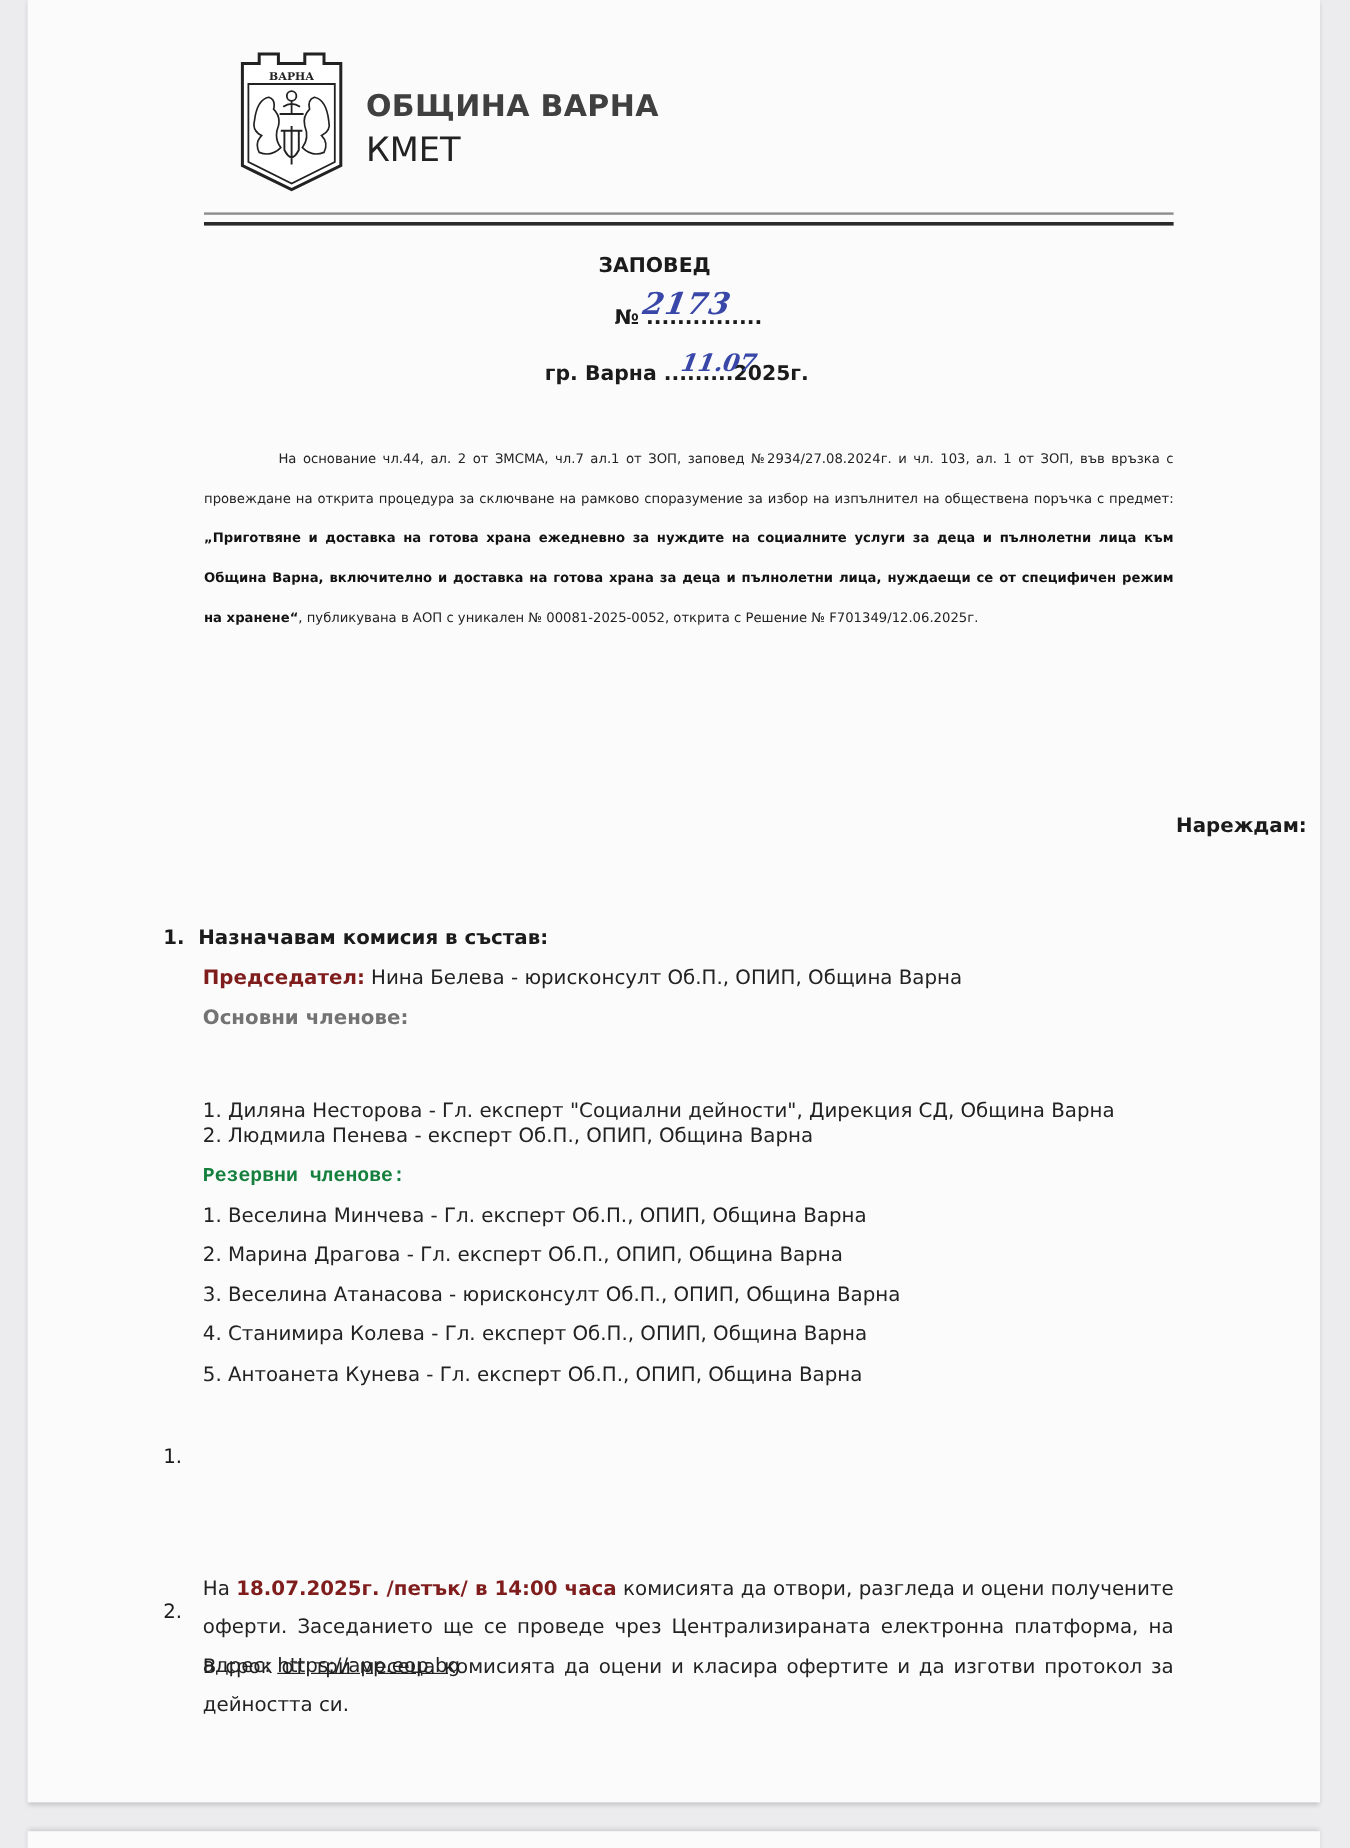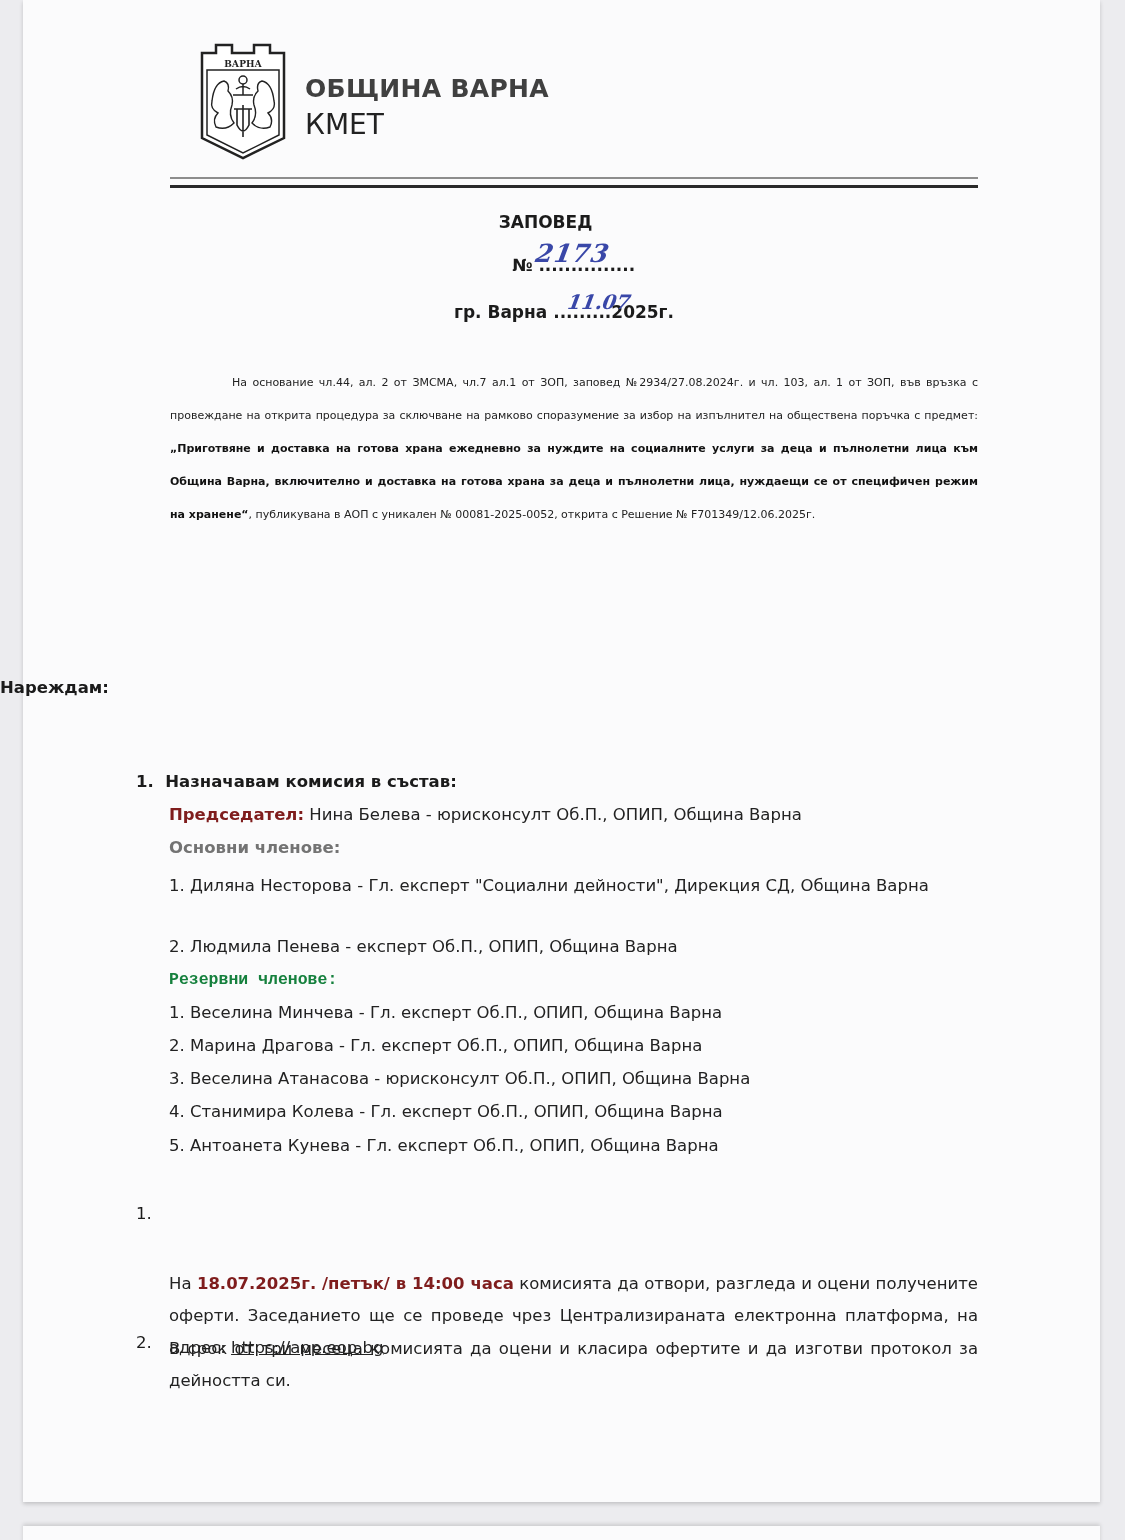--- a/index.html
+++ b/index.html
@@ -30,26 +30,26 @@
   .title { left:0; width:1091px; top:212px; text-align:center; font-size:17px; font-weight:bold; }
   .numline { left:512px; top:255px; font-size:17px; font-weight:bold; }
   .handnum { position:absolute; left:24px; top:-16px; font-family:"DejaVu Serif", serif; font-style:italic; color:#3947a8; font-size:25px; transform:skewX(-10deg); letter-spacing:1px; }
   .dateline { left:454px; top:302px; font-size:17px; font-weight:bold; }
   .handdate { position:absolute; left:114px; top:-12px; font-family:"DejaVu Serif", serif; font-style:italic; color:#3947a8; font-size:20px; transform:skewX(-10deg); }
 
   .para { left:170px; top:366px; width:808px; font-size:11px; line-height:33px; text-align:justify; color:#222; }
   .para .ind { display:inline-block; width:62px; }
   .para b { color:#121212; }
 
-  .orders { left:0; width:1089px; top:678px; text-align:left; font-size:16.5px; font-weight:bold; }
+  .orders { left:0; width:1089px; top:678px; text-align:right; font-size:16.5px; font-weight:bold; }
 
   .l1 { left:136px; top:772px; font-size:16.5px; font-weight:bold; }
   .blk { left:169px; font-size:16.5px; color:#222; }
   .blk b { color:#7f1d1d; }
-  .wide { width:809px; text-align:justify; }
+  .wide { width:809px; text-align:justify;margin-top:40px; }
 
   .link { text-decoration:underline; color:#222; }
 </style>
 </head>
 <body>
 
 <div class="page"></div>
 <div class="page2"></div>
 
 <svg class="abs crest" viewBox="0 0 90 117">

